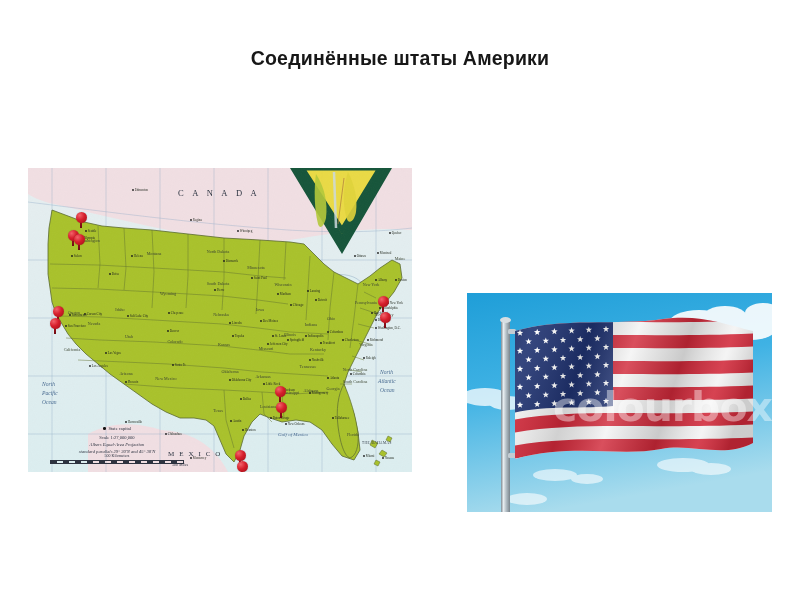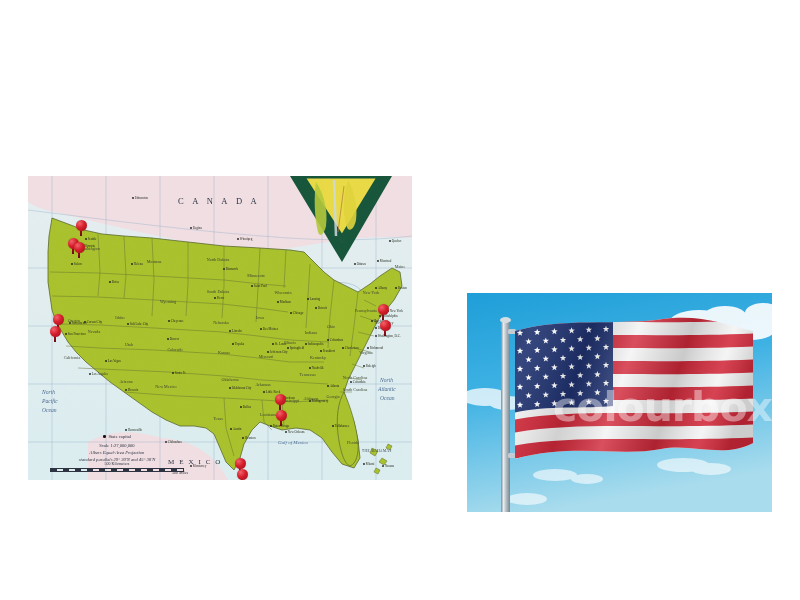--- a/index.html
+++ b/index.html
@@ -37,21 +37,21 @@
     font-weight: bold;
     letter-spacing: 0.2px;
     color: #171717;
     white-space: pre;
   }
 
   
   .map-figure {
     position: absolute;
     left: 28px;
-    top: 176px;
+    top: 168px;
     width: 384px;
     height: 304px;
     overflow: hidden;
     background: #a3a3a3;
   }
   .map-canvas {
     position: absolute;
     inset: 0;
     width: 100%;
     height: 100%;
@@ -167,20 +167,21 @@
     color: rgba(255,255,255,0.42);
     pointer-events: none;
     user-select: none;
     white-space: nowrap;
   }
 </style>
 </head>
 <body>
 
 <div class="title-block">
+  <div class="title-line-1">Соединённые штаты Америки</div>
 </div>
 
 <div class="map-figure">
   <svg class="map-canvas" viewBox="0 0 384 304" preserveAspectRatio="none">
     <defs>
       <linearGradient id="paperTint" x1="0" y1="0" x2="0" y2="1">
         <stop offset="0%" stop-color="#e6eef0"></stop>
         <stop offset="100%" stop-color="#dceef0"></stop>
       </linearGradient>
       <filter id="grain">

